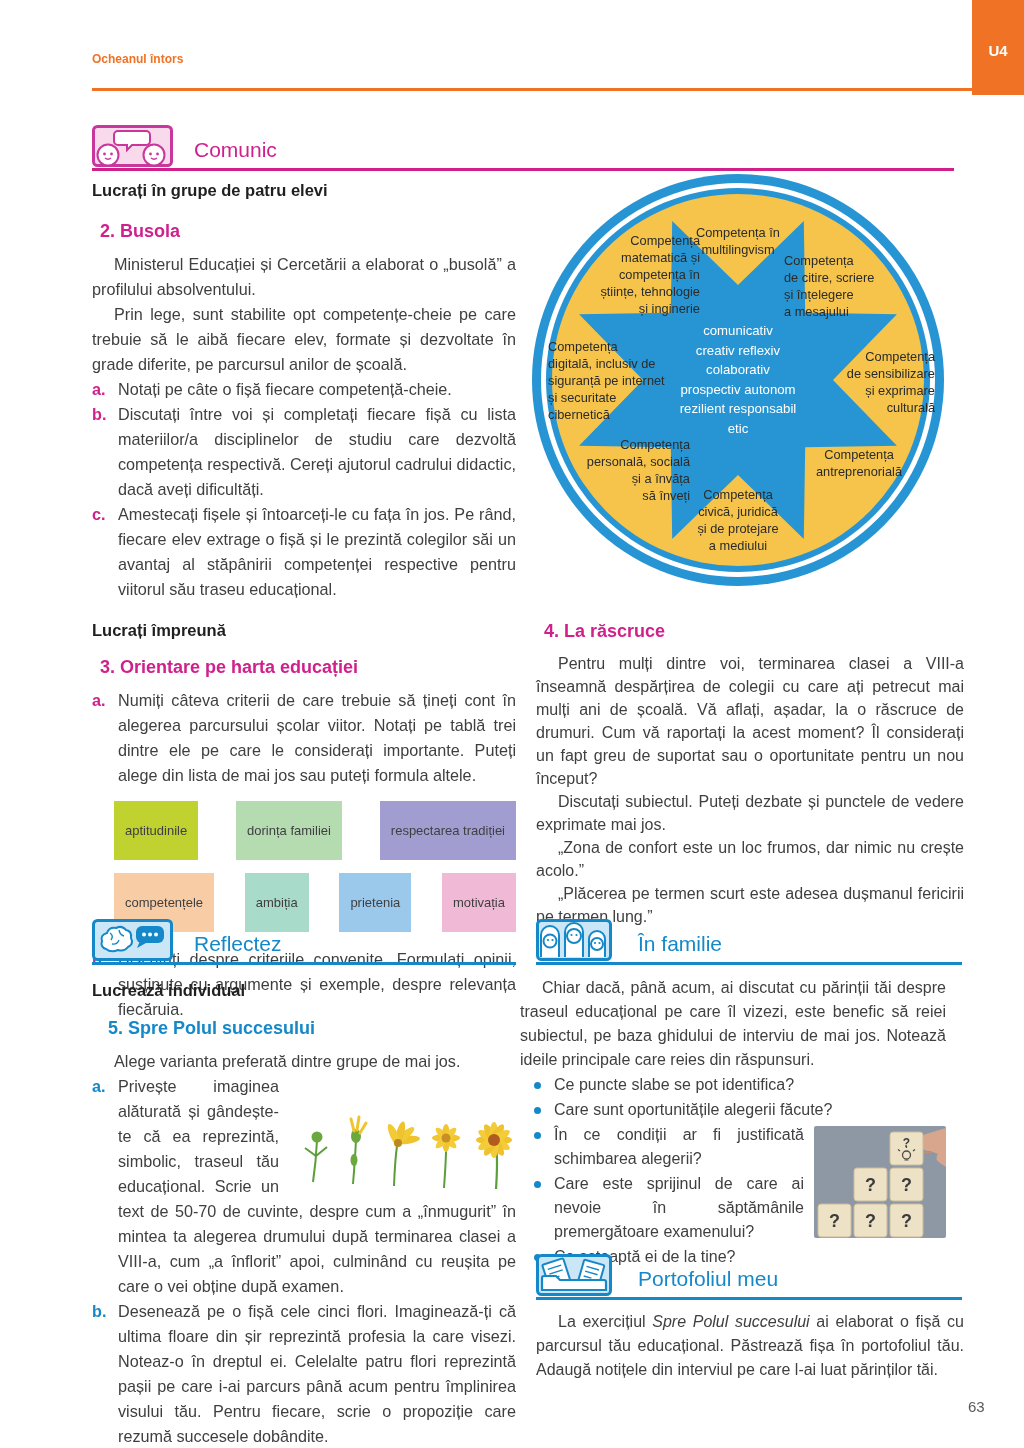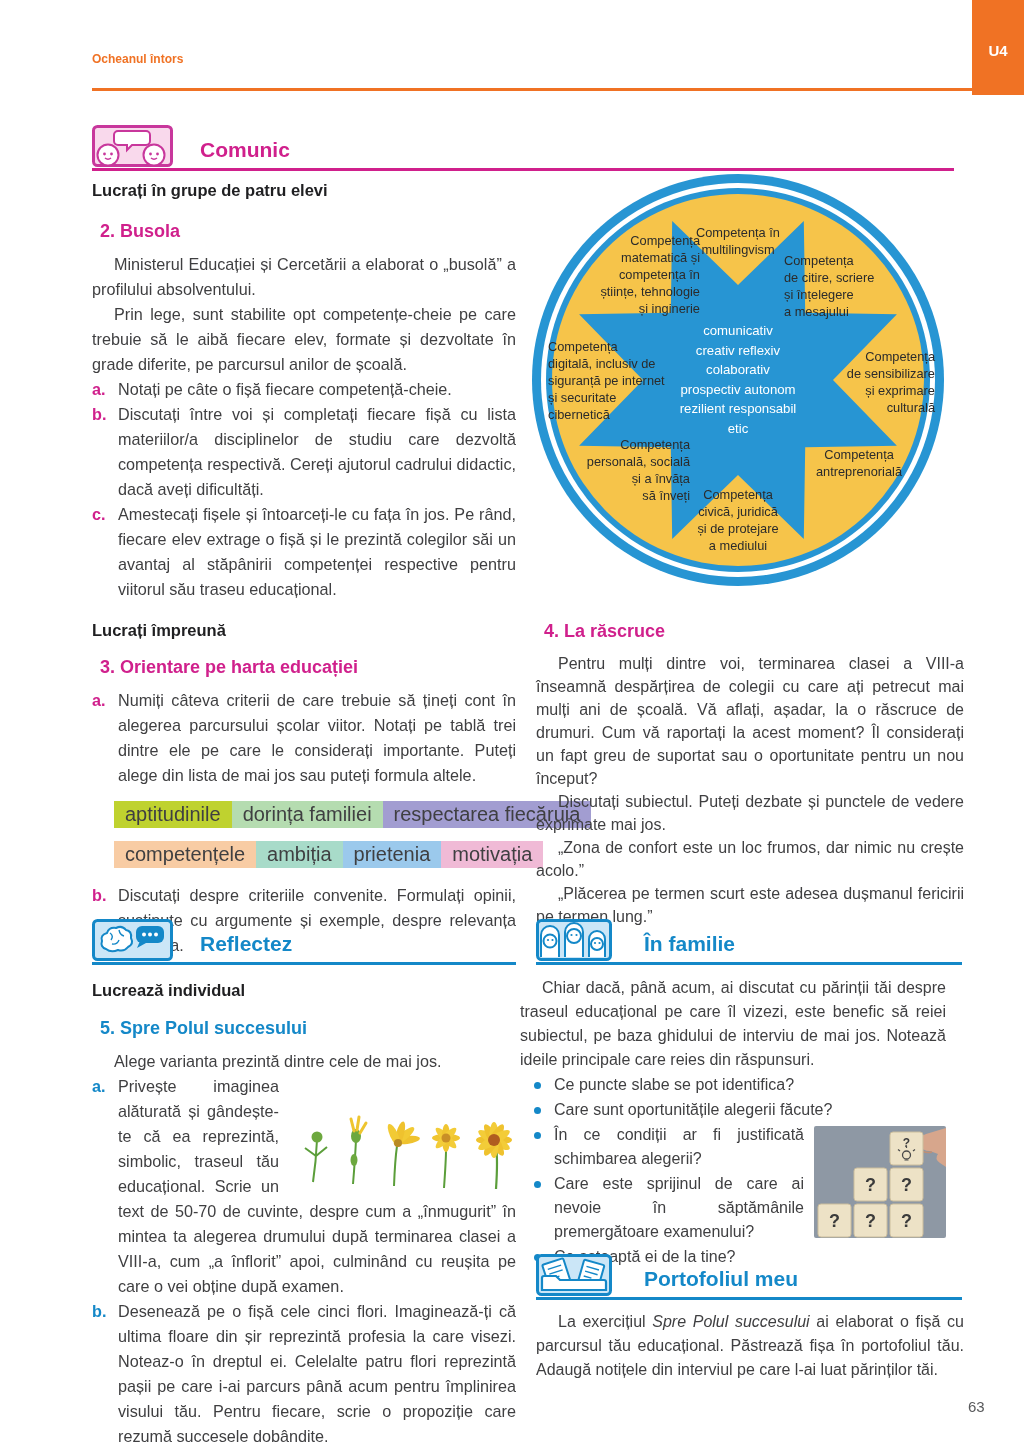--- a/index.html
+++ b/index.html
@@ -14,36 +14,36 @@
   .lesson-title { position:absolute; left:92px; top:52px; font-size:12px; font-weight:bold; color:#f07224; }
   .header-rule { position:absolute; left:92px; top:88px; width:932px; height:3px; background:#f07224; }
   .unit-tab { position:absolute; left:972px; top:0; width:52px; height:95px; background:#f07224;
     color:#fff; font-size:15px; font-weight:bold; text-align:center; padding-top:42px; }
   .page-number { position:absolute; left:968px; top:1398px; font-size:15px; color:#58595b; }
 
   
   .section-head { position:absolute; height:44px; }
   .head-rule { position:absolute; left:0; right:0; bottom:0; height:3px; }
   .head-icon { position:absolute; left:0; bottom:0; }
-  .head-title { position:absolute; left:108px; bottom:9px; font-size:21px; font-weight:bold; }
+  .head-title { position:absolute; left:102px; bottom:9px; font-size:21px; font-weight:normal; }
   .magenta { color:#d0208c; } .blue { color:#1488c8; }
   .bg-magenta { background:#d0208c; } .bg-blue { background:#1488c8; }
 
   
   .col { position:absolute; }
   .bodytext { font-size:16.2px; line-height:25px; text-align:justify; }
   .indent { text-indent:22px; }
   .intro-bold { font-size:16.5px; font-weight:bold; color:#1f1f21; }
   h3.num { font-size:18px; font-weight:bold; margin:8px; }
   .li { position:relative; padding-left:26px; }
   .li .marker { position:absolute; left:0; top:0; font-weight:bold; }
 
   
   .chips-row { display:flex; justify-content:space-between; width:402px; margin:13px 0 0 22px; }
-  .chip { font-size:20px; padding:1px 11px; color:#3f3f41; white-space:nowrap; }
+  .chip { font-size:13px; padding:17px 11px; color:#3f3f41; white-space:nowrap; }
 
   
   .diagram { position:absolute; left:528px; top:168px; width:424px; height:426px; }
   .diagram svg { position:absolute; left:0; top:0; }
   .dlabel { position:absolute; white-space:pre-line; font-size:12.8px; line-height:17px; color:#2b2b2b; }
   .dcenter { position:absolute; white-space:pre-line; font-size:13.2px; line-height:19.5px; color:#fff; text-align:center; }
 
   
   .rascruce-text { font-size:16px; line-height:23px; }
 
@@ -105,21 +105,21 @@
     </div>
     <div class="intro-bold" style="margin:16px 0 12px;">Lucrați împreună</div>
     <h3 class="num magenta" style="margin-bottom:8px;">3. Orientare pe harta educației</h3>
     <div class="li">
       <span class="marker magenta">a.</span>
       <span>Numiți câteva criterii de care trebuie să țineți cont în alegerea parcursului școlar viitor. Notați pe tablă trei dintre ele pe care le considerați importante. Puteți alege din lista de mai jos sau puteți formula altele.</span>
     </div>
     <div class="chips-row">
       <span class="chip" style="background: rgb(191, 210, 47);">aptitudinile</span>
       <span class="chip" style="background: rgb(181, 220, 176);">dorința familiei</span>
-      <span class="chip" style="background: rgb(162, 157, 209);">respectarea fiecăruia</span>
+      <span class="chip" style="background: rgb(162, 157, 209);">respectarea tradiției</span>
     </div>
     <div class="chips-row">
       <span class="chip" style="background: rgb(248, 204, 164);">competențele</span>
       <span class="chip" style="background: rgb(168, 219, 201);">ambiția</span>
       <span class="chip" style="background: rgb(155, 201, 236);">prietenia</span>
       <span class="chip" style="background: rgb(240, 186, 214);">motivația</span>
     </div>
     <div class="li" style="margin-top:15px;">
       <span class="marker magenta">b.</span>
       <span>Discutați despre criteriile convenite. Formulați opinii, susținute cu argumente și exemple, despre relevanța fiecăruia.</span>
@@ -192,22 +192,22 @@
         <circle cx="52" cy="15.5" r="2" fill="#fff"></circle>
           <circle cx="58" cy="15.5" r="2" fill="#fff"></circle>
           <circle cx="64" cy="15.5" r="2" fill="#fff"></circle>
       </svg>
     </span>
     <span class="head-title blue">Reflectez</span>
   </div>
 
   <div class="col bodytext" style="left:92px; top:978px; width:424px;">
     <div class="intro-bold">Lucrează individual</div>
-    <h3 class="num blue" style="margin:13px 8px 8px;">5. Spre Polul succesului</h3>
-    <p class="indent">Alege varianta prezintă dintre cele de mai jos.</p>
+    <h3 class="num blue" style="margin:13px 16px 8px;">5. Spre Polul succesului</h3>
+    <p class="indent">Alege varianta preferată dintre grupe de mai jos.</p>
     <div class="li clearfix">
       <span class="marker blue">a.</span>
       <span class="flowers-float">
         <svg width="225" height="114" viewBox="0 0 225 114">
 
           <path d="M22,106 q3,-20 4,-42" fill="none" stroke="#5b9e3a" stroke-width="2"></path>
           <path d="M25,80 l-11,-8 M25,80 l11,-9" fill="none" stroke="#5b9e3a" stroke-width="2"></path>
           <circle cx="26" cy="61" r="5.5" fill="#6da83f"></circle>
 
           <path d="M62,108 q2,-24 3,-44" fill="none" stroke="#5b9e3a" stroke-width="2"></path>

